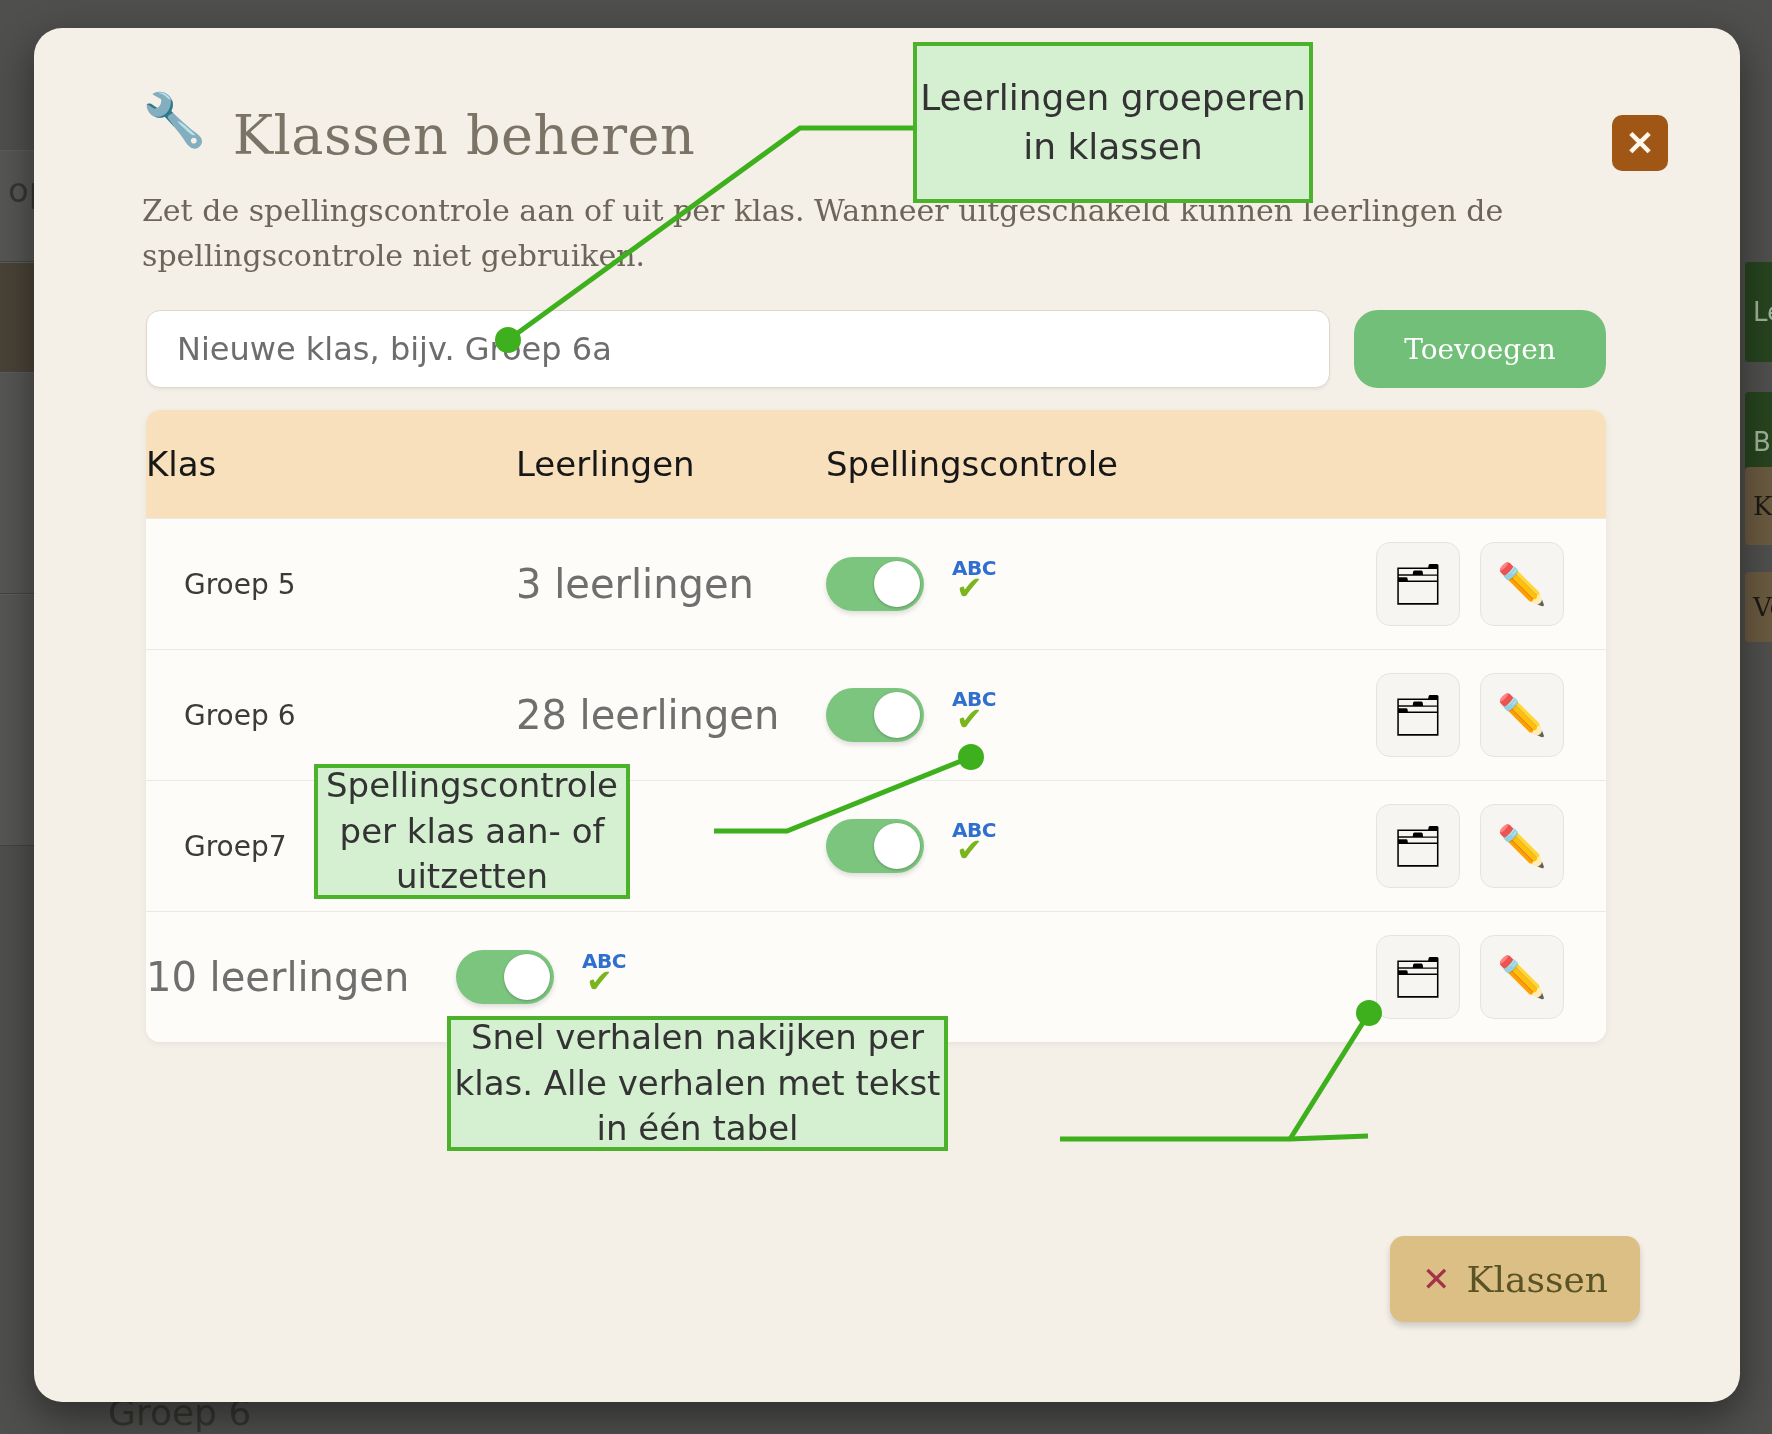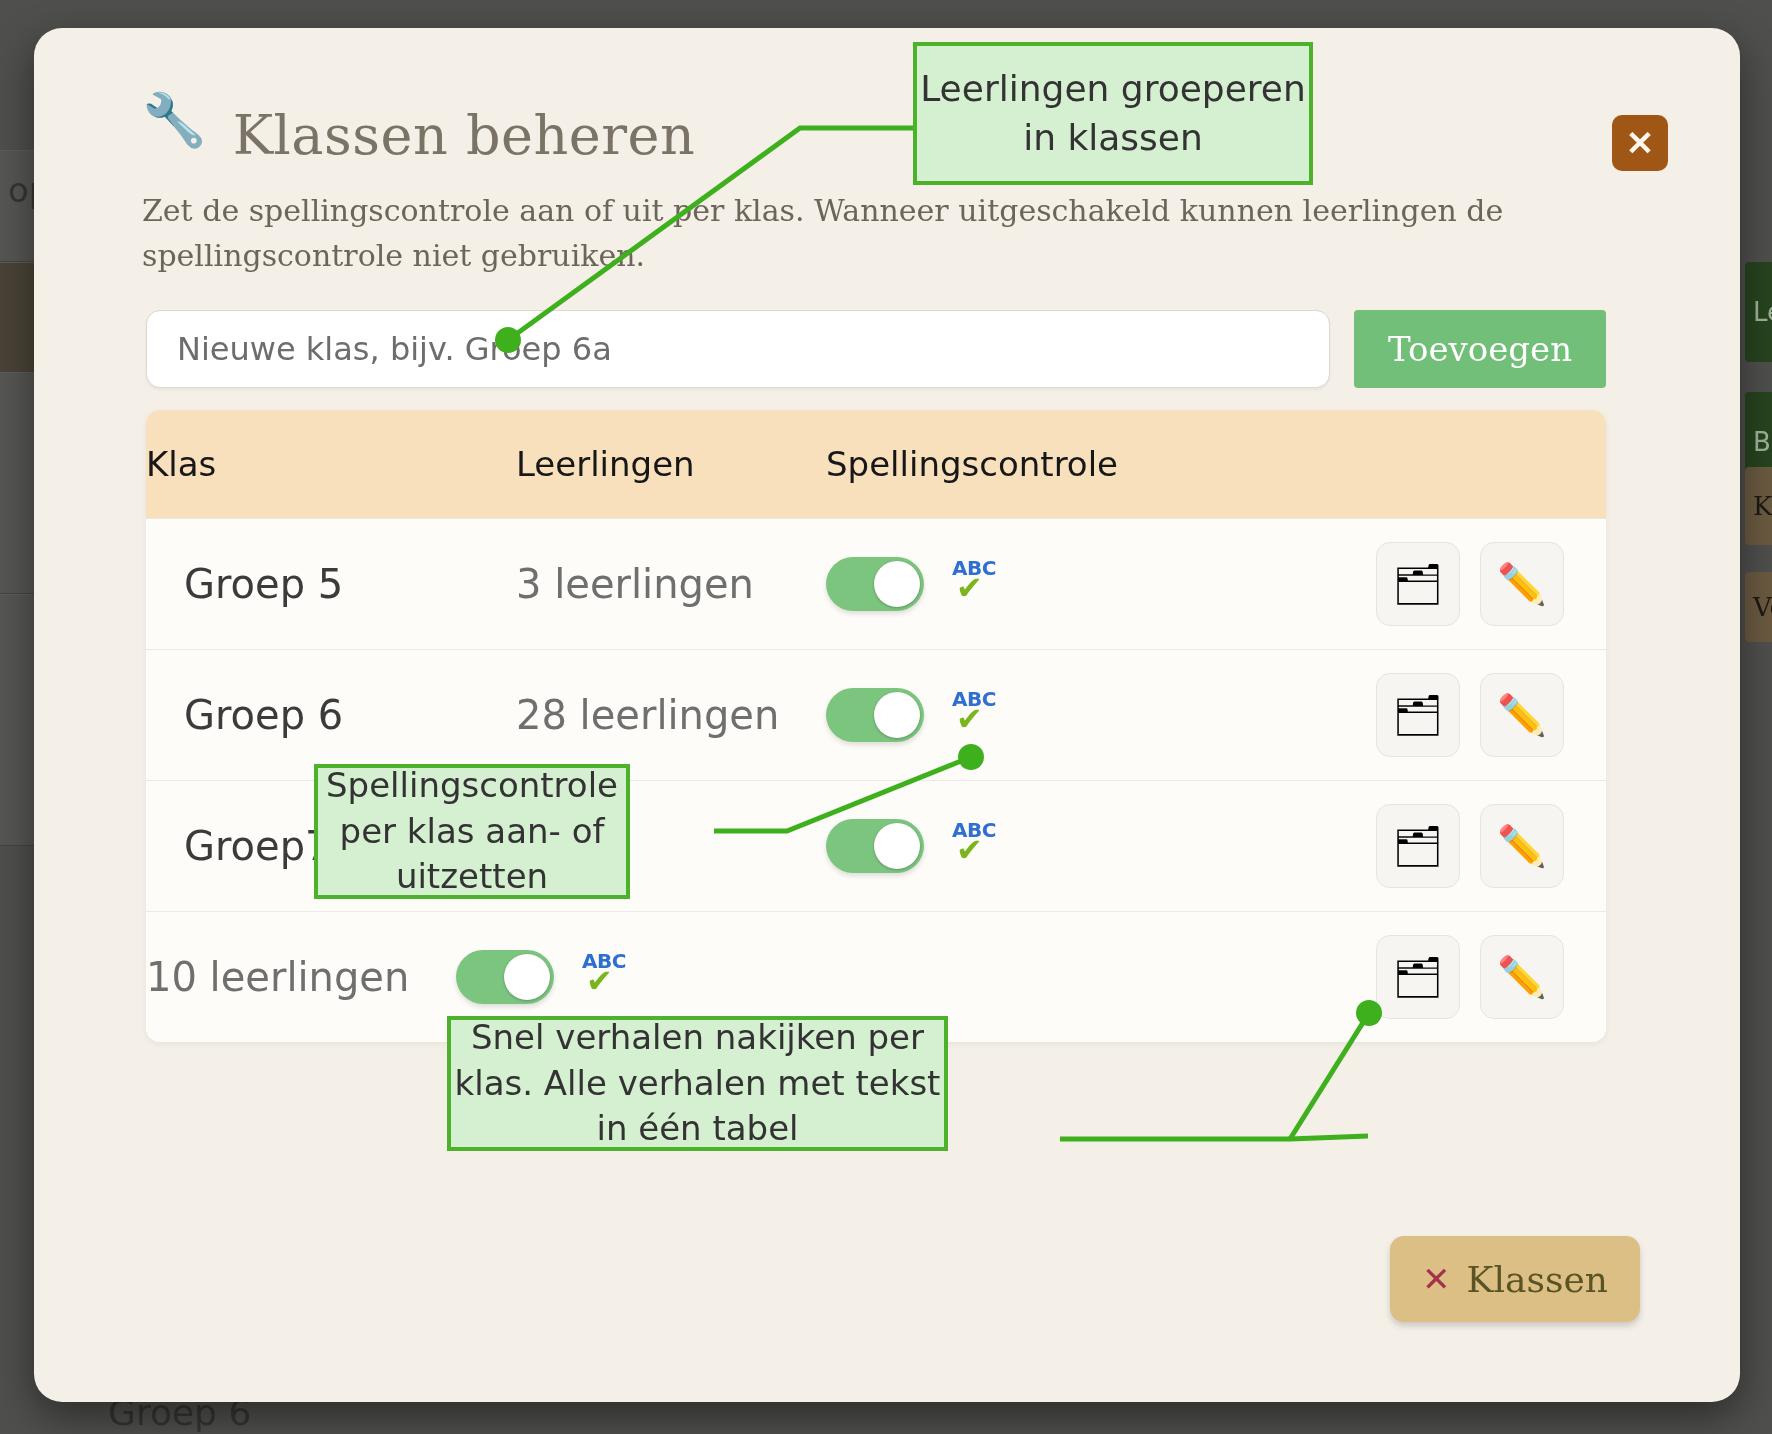--- a/index.html
+++ b/index.html
@@ -125,25 +125,25 @@
     padding: 0 30px;
     box-sizing: border-box;
     font-family: "DejaVu Sans", sans-serif;
     box-shadow: 0 2px 3px rgba(0,0,0,.05);
   }
   .klas-input::placeholder { color: #6d6d6d; opacity: 1; }
   .add-btn {
     width: 252px;
     height: 78px;
     border: none;
-    border-radius: 4px;
+    border-radius: 24px;
     background: #71bf78;
     color: #ffffff;
     font-family: "DejaVu Serif", serif;
-    font-size: 34px;
+    font-size: 28px;
     cursor: pointer;
   }
 
   
   .table-card {
     position: absolute;
     left: 112px;
     top: 382px;
     width: 1460px;
     border-radius: 14px;
@@ -173,21 +173,21 @@
     align-items: center;
     height: 130px;
     border-top: 1px solid #eceae4;
     background: #fdfcf8;
   }
   .trow:first-of-type { border-top: none; }
   .cell-klas {
     width: 370px;
     padding-left: 38px;
     box-sizing: border-box;
-    font-size: 40px;
+    font-size: 28px;
     color: #3b3b3b;
   }
   .cell-leer {
     width: 310px;
     font-size: 40px;
     color: #6f6f6f;
   }
   .cell-spell {
     width: 420px;
     display: flex;
@@ -289,21 +289,21 @@
     color: #333333;
     font-family: "DejaVu Sans", sans-serif;
     display: flex;
     align-items: center;
     justify-content: center;
     text-align: center;
     line-height: 1.35;
     box-sizing: border-box;
     z-index: 40;
   }
-  #annot-top    { left: 913px; top: 42px;   width: 400px; height: 143px; font-size: 36px; }
+  #annot-top    { left: 913px; top: 42px;   width: 400px; height: 161px; font-size: 36px; }
   #annot-middle { left: 314px; top: 764px;  width: 316px; height: 135px; font-size: 34px; }
   #annot-bottom { left: 447px; top: 1016px; width: 501px; height: 135px; font-size: 34px; text-align: center; }
 
   svg.leaders { position: absolute; inset: 0; width: 1772px; height: 1434px; z-index: 35; pointer-events: none; }
 </style>
 </head>
 <body>
 
 <div id="root">
 

